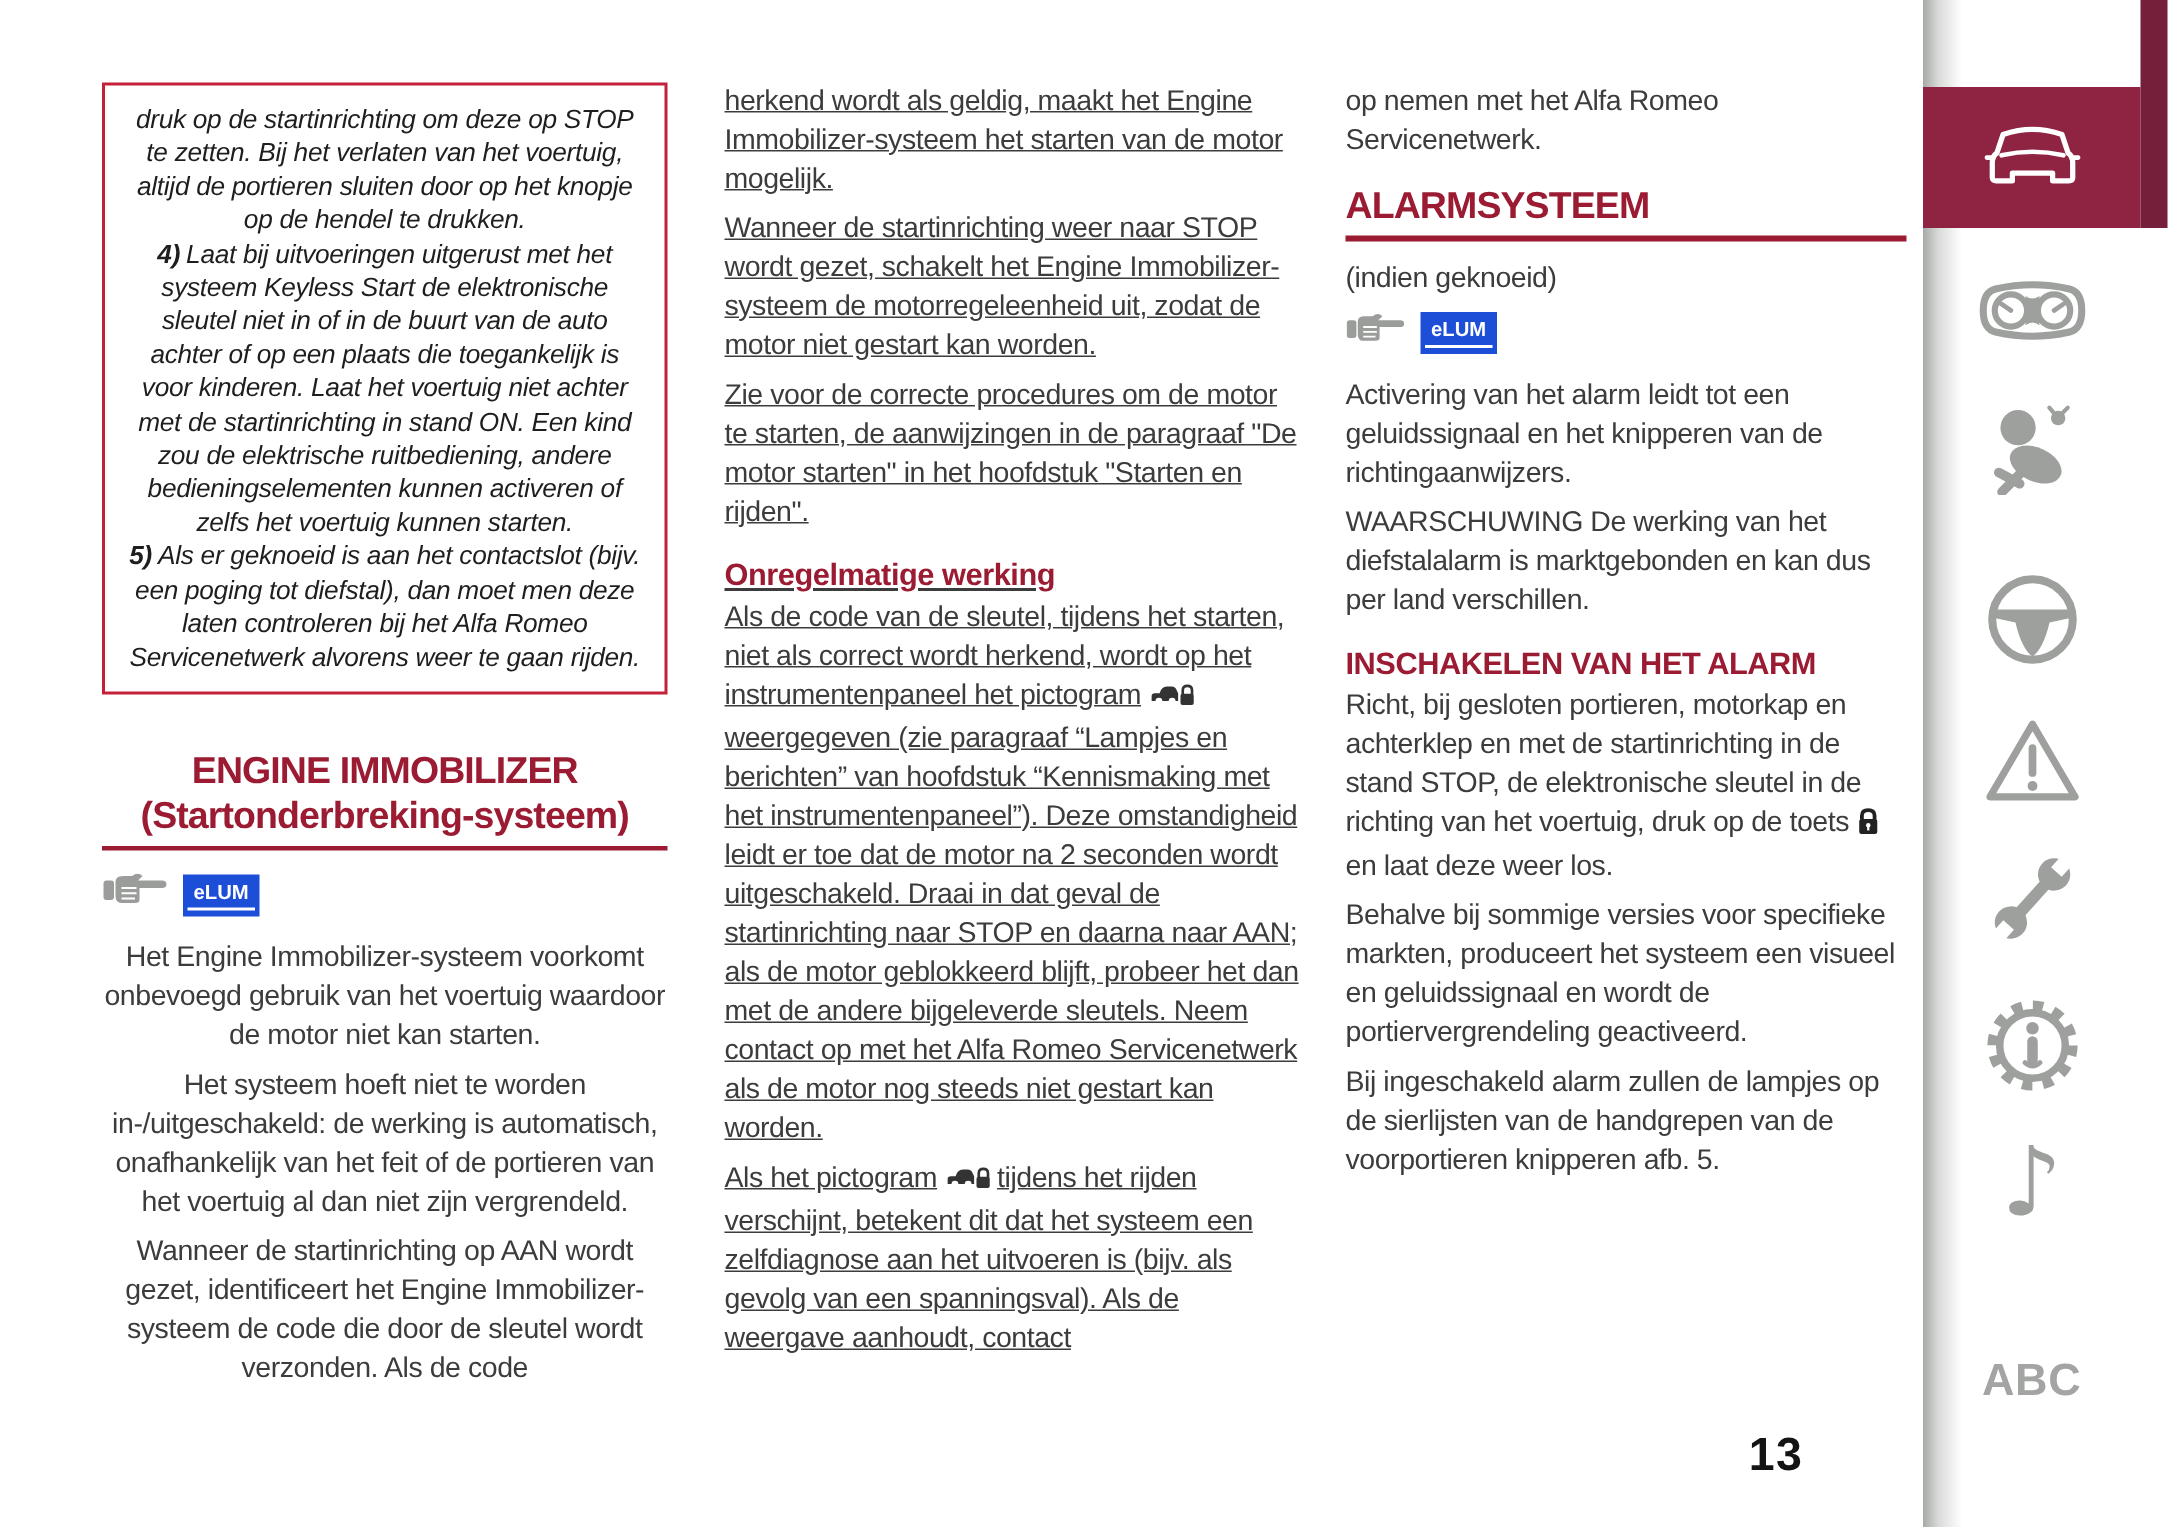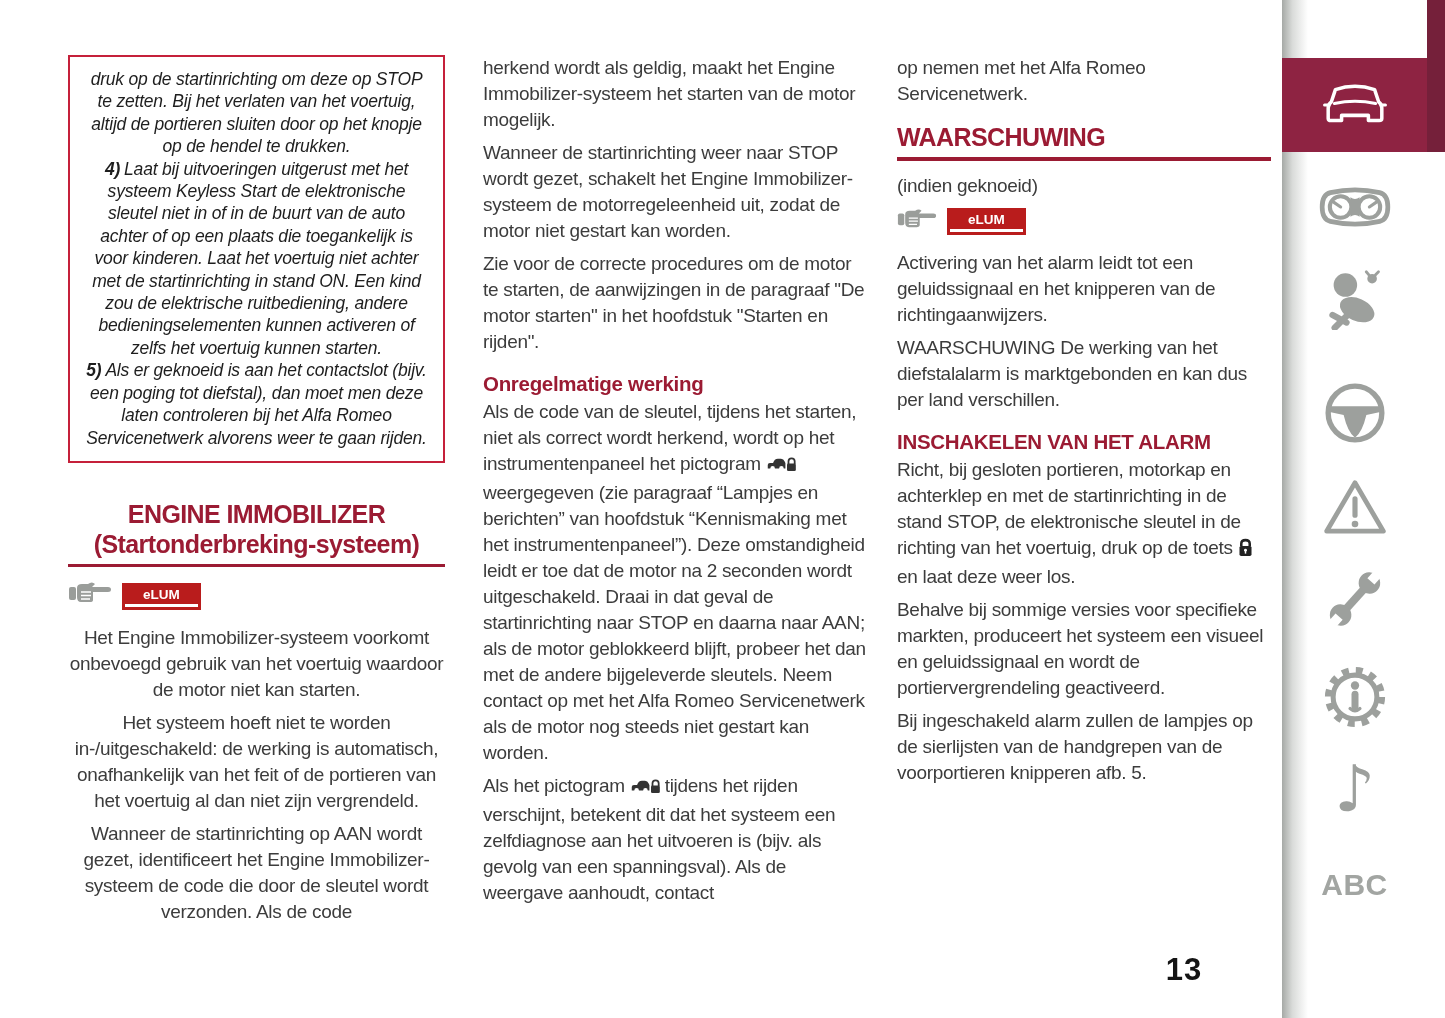--- a/index.html
+++ b/index.html
@@ -2,21 +2,21 @@
 <html><head>
 <meta charset="utf-8">
 <style>
   html,body{margin:0;padding:0;}
   body{
     width:1445px;height:1018px;position:relative;background:#ffffff;
     font-family:"Liberation Sans", sans-serif;overflow:hidden;color:#3a3a3a;
   }
   .col{position:absolute;top:55px;font-size:19px;line-height:26px;letter-spacing:-0.3px;color:#3c3c3c;}
   #col1{left:68px;width:377px;text-align:center;}
-  #col2{left:483px;width:386px;}
+  #col2{left:483px;width:386px;text-decoration:underline;}
   #col3{left:897px;width:374px;}
   p.bodytext{margin:0 0 7px 0;}
 
   
   .warnbox{
     border:2.5px solid #c5203a;padding:11px 13px 12px;margin:0 0 36px 0;
     font-style:italic;font-size:17.5px;line-height:22.4px;color:#1e1e1e;letter-spacing:-0.2px;
   }
   .warnbox p{margin:0;}
   .warnbox .num{font-weight:bold;margin-right:4px;}
@@ -24,22 +24,22 @@
   
   .section-h{color:#9b1b33;font-weight:bold;font-size:25px;line-height:30px;margin:0;letter-spacing:-0.6px;}
   .section-h span{display:block;}
   .rule{height:3.5px;background:#9b1b33;margin:5px 0 12px;}
   .sub-h{color:#9b1b33;font-weight:bold;font-size:20.5px;line-height:25px;margin:16px 0 3px;letter-spacing:-0.3px;}
   .avail{margin:0 0 8px 0;}
 
   
   .refrow{display:flex;align-items:center;gap:10px;margin:8px 0 12px;}
   .elum{
-    background:#b91c1c;color:#fff;font-weight:bold;font-size:13.5px;line-height:13.5px;
-    padding:5px 21px 9px;position:relative;letter-spacing:0;
+    background:#1d4ed8;color:#fff;font-weight:bold;font-size:13.5px;line-height:13.5px;
+    padding:5px 7px 9px;position:relative;letter-spacing:0;
   }
   .elum::after{content:"";position:absolute;left:3px;right:3px;bottom:3.5px;height:2.5px;background:#fff;}
 
   .inline-ico{display:inline-block;vertical-align:-3px;margin:0 5px;}
 
   
   #sidebar{position:absolute;right:0;top:0;width:163px;height:1018px;background:#fff;}
   .page-edge{position:absolute;left:0;top:0;width:26px;height:1018px;
     background:linear-gradient(to right,#a6a9a6 0%,#d9dbd9 40%,#ffffff 100%);}
   .tab-active{position:absolute;left:0;top:58px;height:94px;right:18px;background:#8e2342;
@@ -111,21 +111,21 @@
       <rect x="23.8" y="9.5" width="10" height="8.5" rx="1.5" fill="#333333"></rect>
     </svg></span><span>tijdens het rijden verschijnt, betekent dit dat het systeem een zelfdiagnose aan het uitvoeren is (bijv. als gevolg van een spanningsval). Als de weergave aanhoudt, contact</span>
   </p>
 </div>
 
 <div class="col" id="col3">
   <p class="bodytext">op nemen met het Alfa Romeo Servicenetwerk.</p>
 
   <div style="height:8px"></div>
   <h1 class="section-h">
-    <span>WAARSCHUWING</span>
+    <span>ALARMSYSTEEM</span>
   </h1>
   <div class="rule"></div>
 
   <p class="bodytext avail">(indien geknoeid)</p>
 
   <div class="refrow" style="margin-top:2px">
     <span>
       <svg width="40" height="25" viewBox="0 0 44 27">
         <rect x="1" y="8" width="7" height="13" rx="2" fill="#9a9d9a"></rect>
         <path d="M9 9 Q9 5 14 5 L20 5 Q24 2 27 5 L24 8 L40 8 Q43 8 43 10.5 Q43 13 40 13 L25 13 L25 21 Q25 23 22 23 L13 23 Q9 23 9 18 Z" fill="#9a9d9a"></path>
@@ -233,18 +233,18 @@
         <path d="M32 29.5 L32 41" stroke="#9da09d" stroke-width="6.4" stroke-linecap="round"></path>
         <path d="M27.5 42.5 Q32 46.5 36.5 42.5" stroke="#9da09d" stroke-width="3" fill="none" stroke-linecap="round"></path>
       </svg>
     </span>
   </div>
 
   <div class="side-ico" style="top:757px">
     <span class="note-glyph">♪</span>
   </div>
 
-  <div class="side-ico abc" style="top:868px">
+  <div class="side-ico abc" style="top:904px">
     <span>ABC</span>
   </div>
 </div>
 
 <div class="pagenum">13</div>
 
 </body></html>

